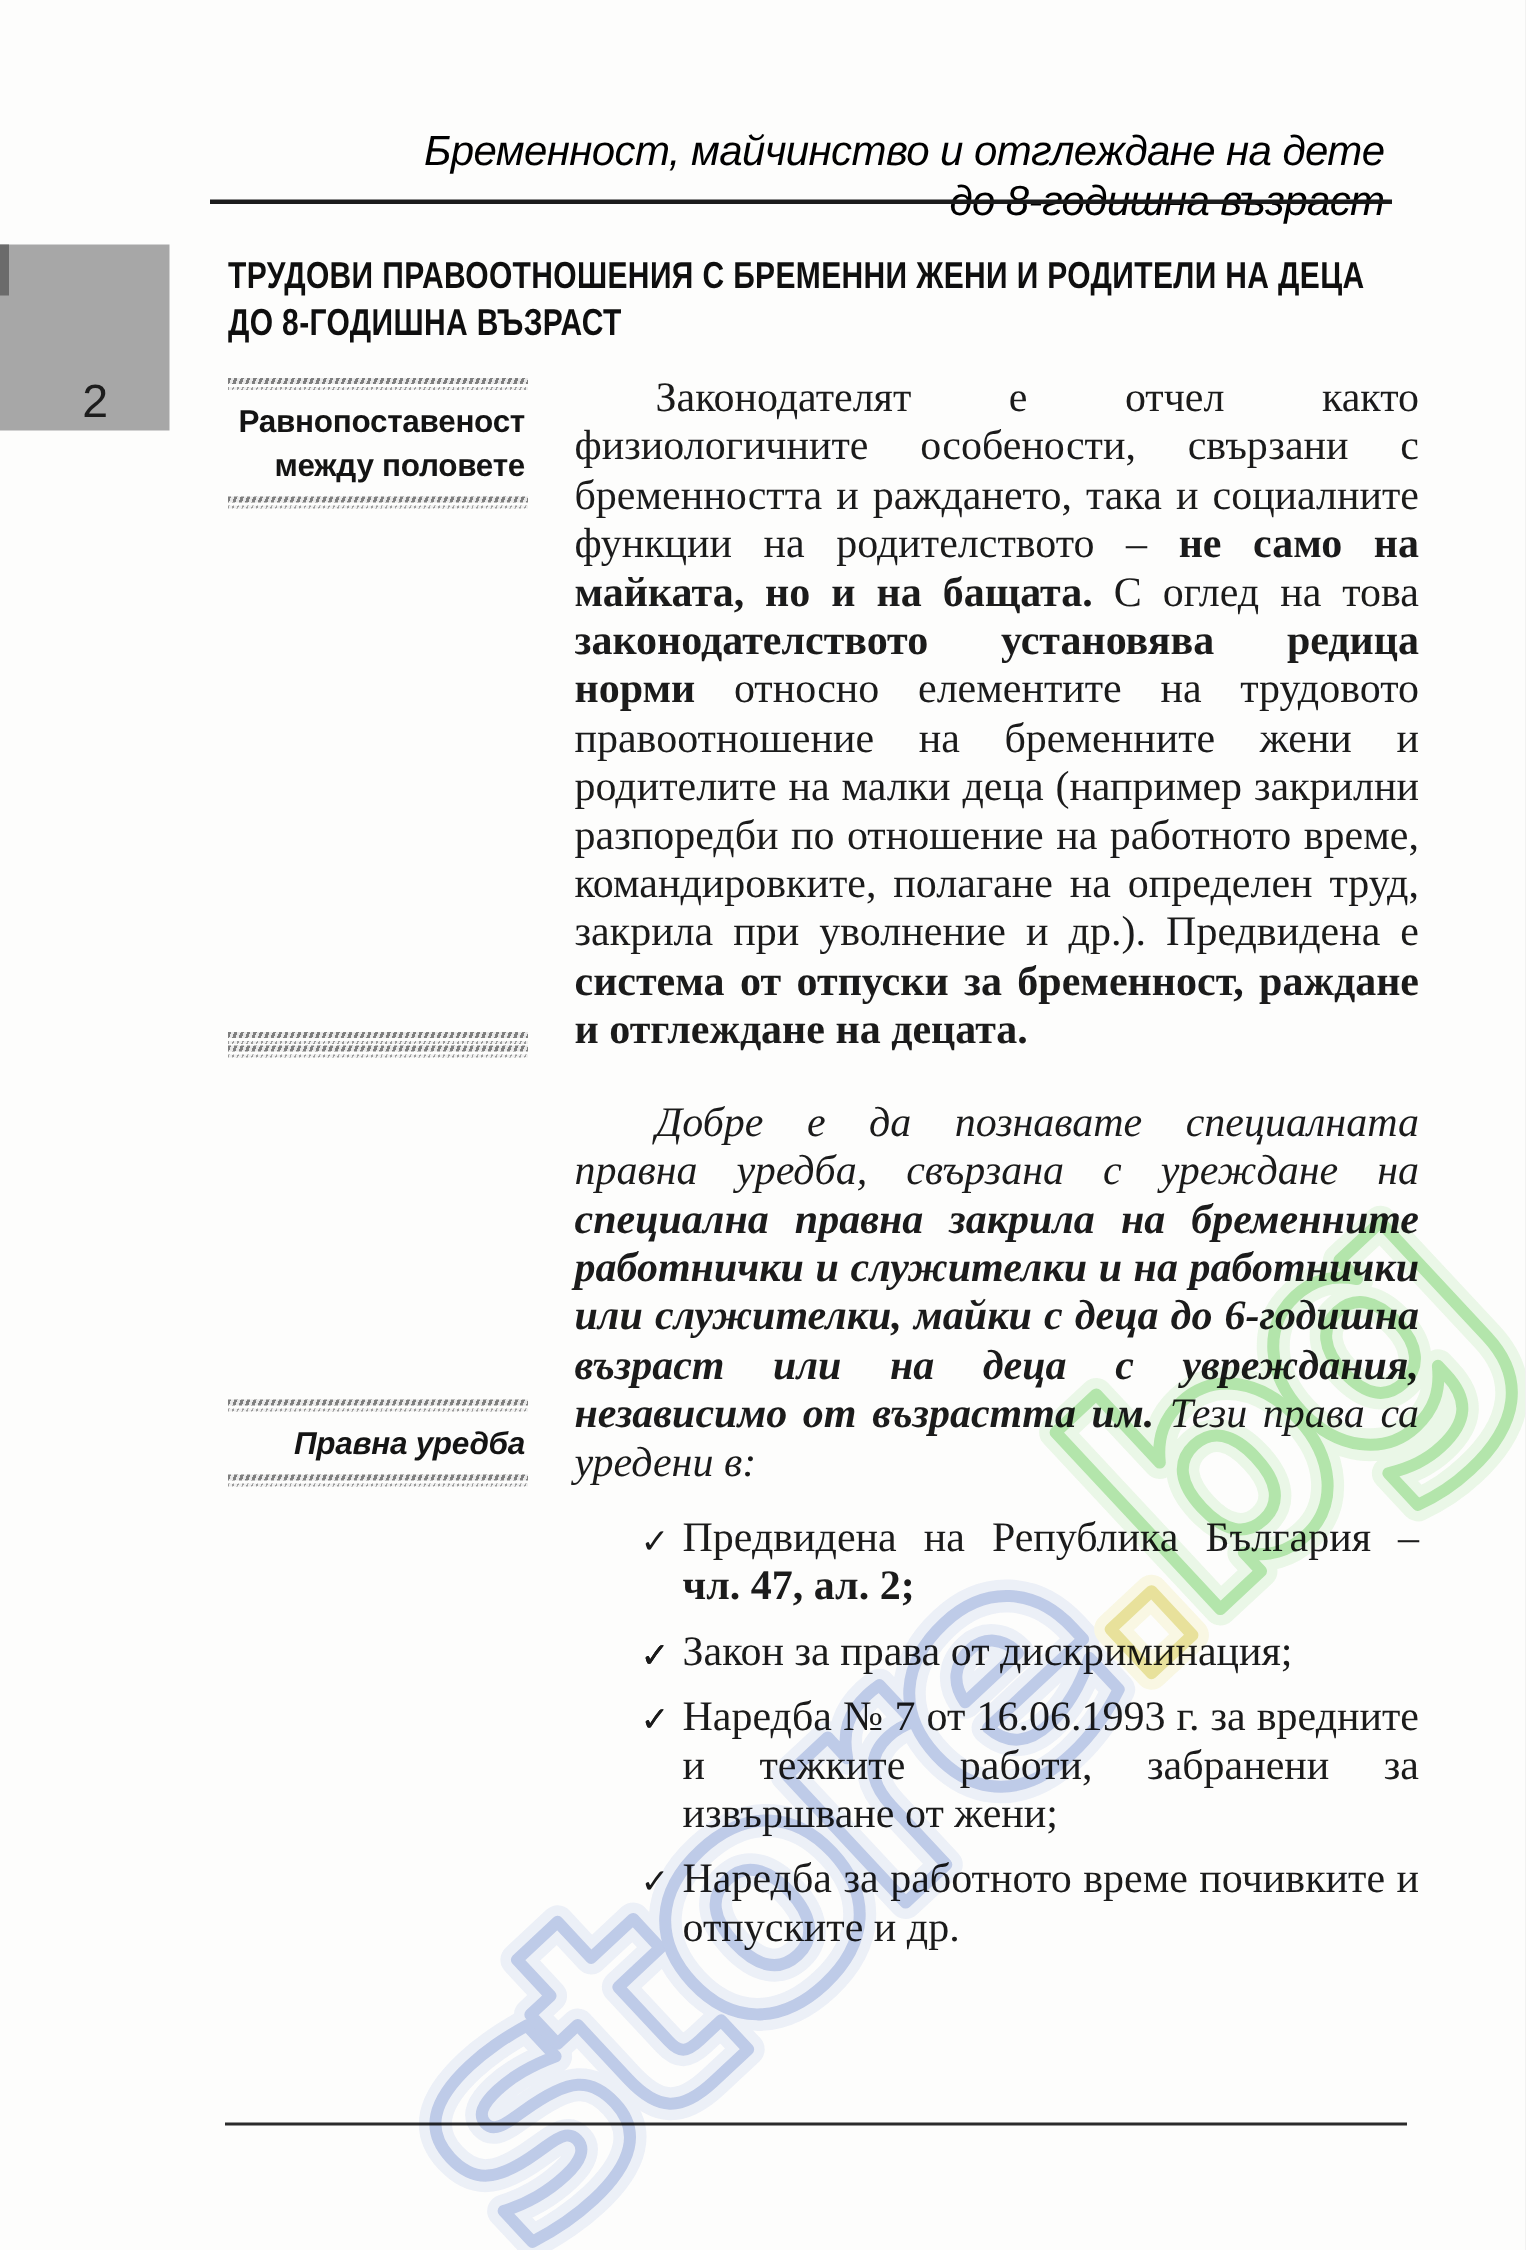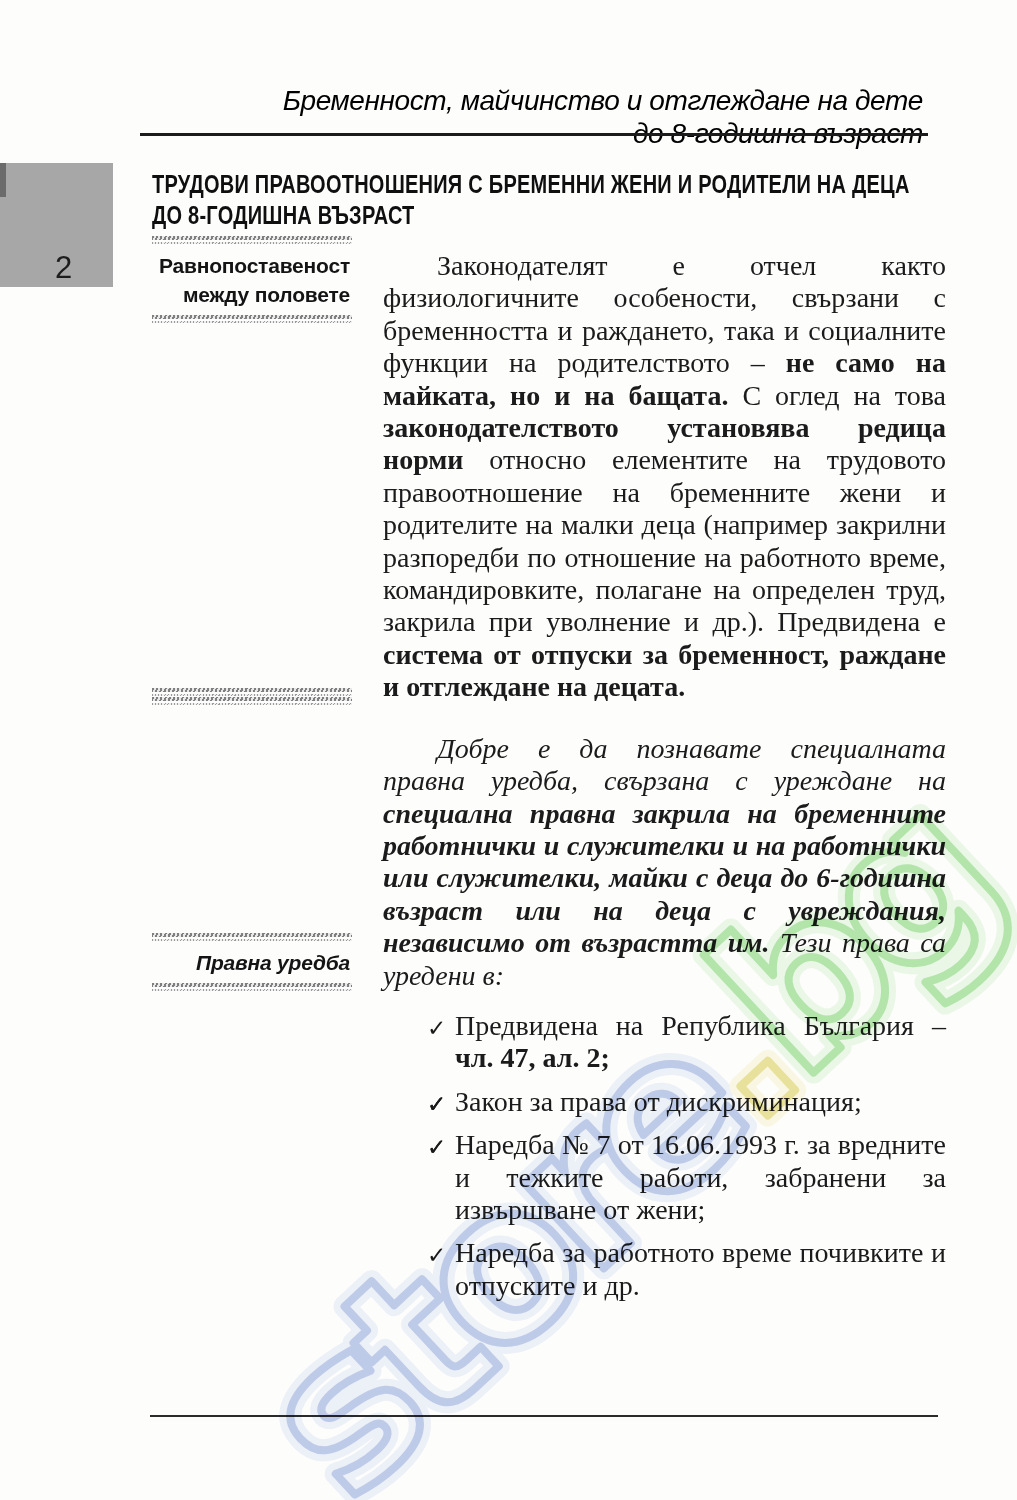--- a/index.html
+++ b/index.html
@@ -36,21 +36,21 @@
     font-family:"Liberation Sans",sans-serif;font-weight:bold;
     font-size:21px;line-height:29px;text-align:right;color:#141414;
   }
   .sidebar-label{padding:6px 2px 6px 0;letter-spacing:-0.2px;}
   .hatch{
     height:9px;
     background:
       repeating-linear-gradient(110deg,#7f7f7f 0 2px,#e9e9e9 2px 4px) 0 0/100% 4px no-repeat,
       repeating-linear-gradient(110deg,#9b9b9b 0 1px,#efefef 1px 3px) 0 6px/100% 2px no-repeat;
   }
-  #sb1{top:236px;} #sb2{top:688px;} #sb3{top:933px;font-style:italic;}
+  #sb1{top:252px;} #sb2{top:688px;} #sb3{top:933px;font-style:italic;}
   
   .content{
     position:absolute;left:383px;top:250px;width:563px;
     font-size:28px;line-height:32.4px;text-align:justify;
   }
   .para{margin:0;text-indent:54px;}
   .para + .para{margin-top:29px;font-style:italic;}
   .para b,.law-list b{font-weight:bold;}
   .law-list{list-style:none;margin:18px 0 0;padding:0 0 0 46px;}
   .law-list li{position:relative;padding-left:26px;margin-top:11px;text-align:justify;}

